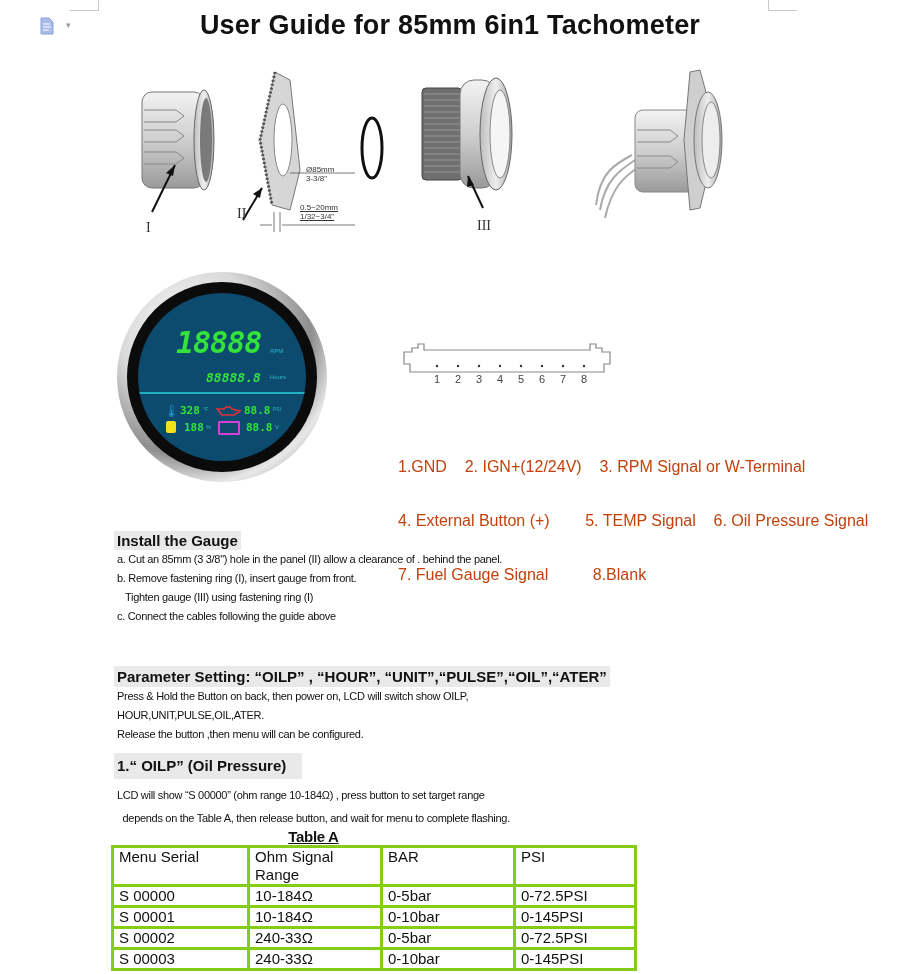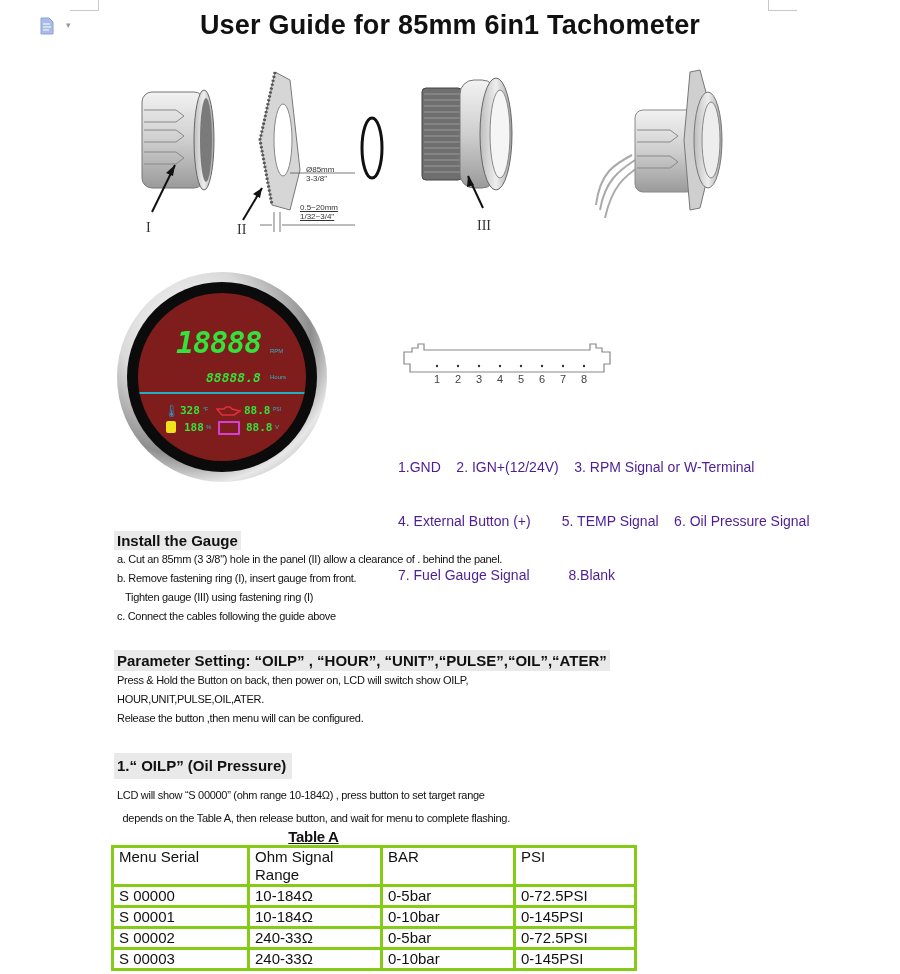--- a/index.html
+++ b/index.html
@@ -5,21 +5,21 @@
     html, body { margin: 0; padding: 0; background: #ffffff; }
     body { width: 900px; height: 974px; position: relative; overflow: hidden; font-family: "Liberation Sans", sans-serif; color: #111; }
     .abs { position: absolute; }
     .corner-mark { position: absolute; border-color: #c8c8c8; border-style: solid; border-width: 0; }
     .doc-icon { left: 40px; top: 17px; width: 14px; height: 18px; }
     .doc-caret { left: 66px; top: 20px; font-size: 9px; color: #999; }
     .title { left: 0; width: 900px; top: 10px; text-align: center; font-size: 27px; font-weight: bold; letter-spacing: 0.2px; }
     .label-roman { font-family: "Liberation Serif", serif; font-size: 14px; color: #333; }
     .dim-text { font-size: 8px; color: #333; line-height: 9px; }
     .pin-num { font-size: 11px; color: #444; }
-    .pinout { font-size: 14px; line-height: 18px; white-space: pre; color: #4c1d95; }
+    .pinout { font-size: 16px; line-height: 18px; white-space: pre; color: #c2410c; }
     .section-heading { font-size: 15px; font-weight: bold; background: #e9e9e9; padding: 0 3px; }
     .body-text { font-size: 11px; line-height: 19px; letter-spacing: -0.3px; }
     table.spec { position: absolute; left: 111px; top: 845px; border-collapse: collapse; font-size: 15px; }
     table.spec td { border: 3px solid #84cc16; padding: 0 5px 0 5px; vertical-align: top; line-height: 18px; }
     .lcd { font-family: "DejaVu Sans Mono", monospace; font-weight: bold; }
   </style>
 </head>
 <body>
 
 <div class="corner-mark" style="left:70px; top:0; width:28px; height:10px; border-right-width:1px; border-bottom-width:1px;"></div>
@@ -88,34 +88,34 @@
       <path d="M500 150 C505 120 520 110 535 100 M505 158 C512 126 525 116 540 106 M496 145 C500 112 515 104 532 95" fill="none" stroke="#aaa" stroke-width="2"></path>
       <rect x="535" y="50" width="60" height="82" rx="8" fill="url(#metal)" stroke="#888"></rect>
       <path d="M537 70 H570 L578 76 L570 82 H537 M537 96 H570 L578 102 L570 108 H537" fill="none" stroke="#888"></path>
       <path d="M590 12 L600 10 L608 40 L614 75 L608 115 L600 148 L590 150 L584 80 Z" fill="#cfcfcf" stroke="#777"></path>
       <ellipse cx="608" cy="80" rx="14" ry="48" fill="url(#metalH)" stroke="#777"></ellipse>
       <ellipse cx="611" cy="80" rx="9" ry="38" fill="#ededed" stroke="#888"></ellipse>
     </g>
   </svg>
 </div>
 <div class="abs label-roman" style="left:146px; top:220px;">I</div>
-<div class="abs label-roman" style="left:237px; top:222px;">II</div>
+<div class="abs label-roman" style="left:237px; top:206px;">II</div>
 <div class="abs label-roman" style="left:477px; top:218px;">III</div>
 <div class="abs dim-text" style="left:306px; top:165px;">
   <div>Ø85mm</div>
   <div>3-3/8"</div>
 </div>
 <div class="abs dim-text" style="left:300px; top:203px;text-decoration:underline;">
   <div>0.5~20mm</div>
   <div>1/32~3/4"</div>
 </div>
 
 <div class="abs" style="left:117px; top:272px; width:210px; height:210px; border-radius:50%; background: radial-gradient(circle at 35% 30%, #ffffff 0%, #d9d9d9 35%, #8e8e8e 60%, #e8e8e8 75%, #6f6f6f 100%);">
   <div style="position:absolute; left:10px; top:10px; width:190px; height:190px; border-radius:50%; background:#0b0b0b;">
-    <div style="position:absolute; left:11px; top:11px; width:168px; height:168px; border-radius:50%; background:#7f1d1d; overflow:hidden;">
+    <div style="position:absolute; left:11px; top:11px; width:168px; height:168px; border-radius:50%; background:#0c4a6e; overflow:hidden;">
       <div class="abs lcd" style="left:38px; top:32px; font-size:30px; color:#33e23a; letter-spacing:-1px; font-style:italic;">18888</div>
       <div class="abs" style="left:132px; top:55px; font-size:6px; color:#2fb5c9;">RPM</div>
       <div class="abs lcd" style="left:68px; top:77px; font-size:13px; color:#33e23a; font-style:italic;">88888.8</div>
       <div class="abs" style="left:132px; top:81px; font-size:6px; color:#2fb5c9;">Hours</div>
       <div class="abs" style="left:0; top:99px; width:168px; height:2px; background:#1fb0c4;"></div>
       <div class="abs" style="left:26px; top:111px; font-size:12px; color:#2a9bd6;">🌡</div>
       <div class="abs lcd" style="left:42px; top:111px; font-size:11px; color:#33e23a;">328</div>
       <div class="abs" style="left:65px; top:113px; font-size:5px; color:#2fb5c9;">°F</div>
       <div class="abs" style="left:78px; top:110px;">
         <svg width="26" height="12" viewBox="0 0 26 12">
@@ -166,28 +166,28 @@
 
 <div class="abs" style="left:117px; top:531px;">
   <div class="section-heading" style="display:inline-block; margin-left:-3px; line-height:19px;">Install the Gauge</div>
   <div class="body-text">a. Cut an 85mm (3 3/8") hole in the panel (II) allow a clearance of .  behind the panel.</div>
   <div class="body-text">b. Remove fastening ring (I), insert gauge from front.</div>
   <div class="body-text" style="white-space:pre;">   Tighten gauge (III) using fastening ring (I)</div>
   <div class="body-text">c. Connect the cables following the guide above</div>
 </div>
 
 <div class="abs" style="left:117px; top:650px;">
-  <div class="section-heading" style="display:inline-block; margin-left:-3px; line-height:21px;">Parameter Setting:  “OILP” , “HOUR”, “UNIT”,“PULSE”,“OIL”,“ATER”</div>
+  <div class="section-heading" style="display:inline-block; margin-left:-3px; line-height:21px;margin-top:16px;">Parameter Setting:  “OILP” , “HOUR”, “UNIT”,“PULSE”,“OIL”,“ATER”</div>
   <div class="body-text">Press &amp; Hold the Button on back, then power on, LCD will switch show OILP,</div>
   <div class="body-text">HOUR,UNIT,PULSE,OIL,ATER.</div>
   <div class="body-text">Release the button ,then menu will can be configured.</div>
 </div>
 
 <div class="abs" style="left:117px; top:753px;">
-  <div class="section-heading" style="display:inline-block; margin-left:-3px; line-height:26px; padding-right:6px;">1.“ OILP”  (Oil Pressure)</div>
+  <div class="section-heading" style="display:inline-block; margin-left:-3px; line-height:26px; padding-right:16px;">1.“ OILP”  (Oil Pressure)</div>
   <div class="body-text" style="margin-top:5px; line-height:23px;">LCD will show “S 00000”  (ohm range 10-184Ω)  , press button to set target range</div>
   <div class="body-text" style="white-space:pre; line-height:23px;">  depends on the Table A, then release button, and wait for menu to complete flashing.</div>
   <div class="body-text" style="font-weight:bold; text-decoration:underline; line-height:14px; font-size:15px;text-align:center;">Table A</div>
 </div>
 
 <table class="spec">
   <tbody>
       <tr>
     <td style="width:123px; height:36px;">Menu Serial</td>
     <td style="width:120px;">Ohm Signal Range</td>

